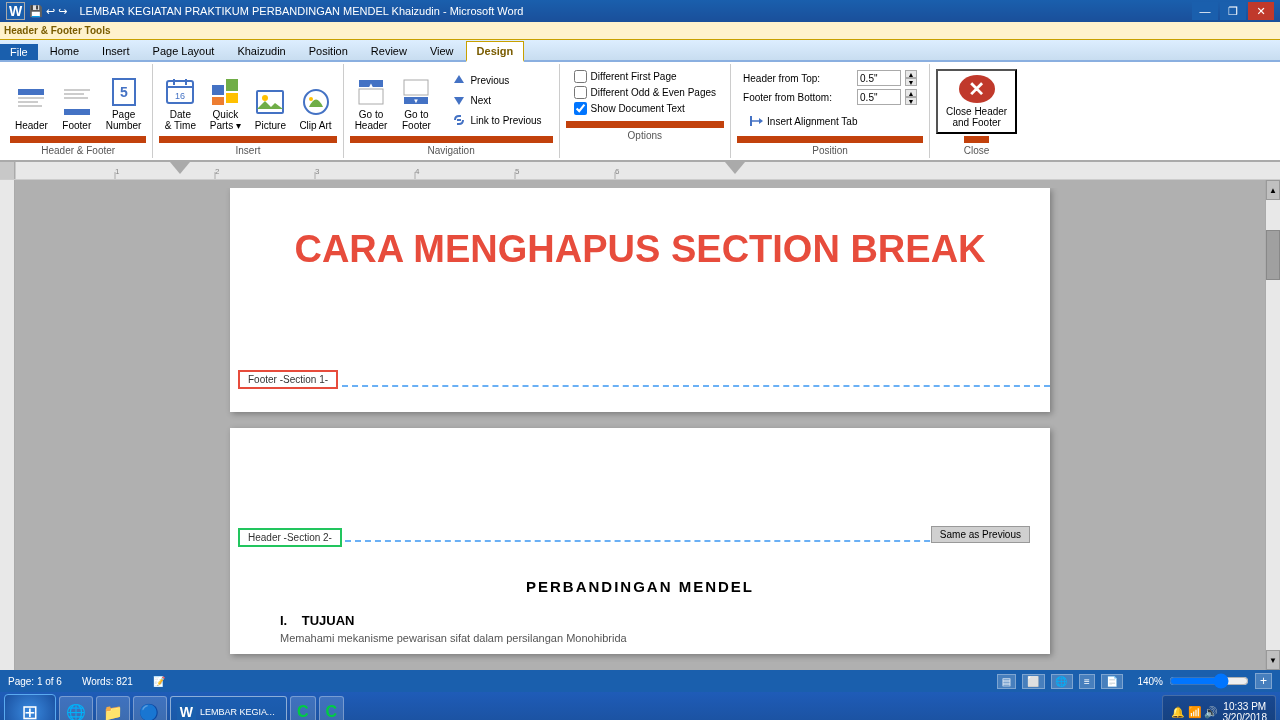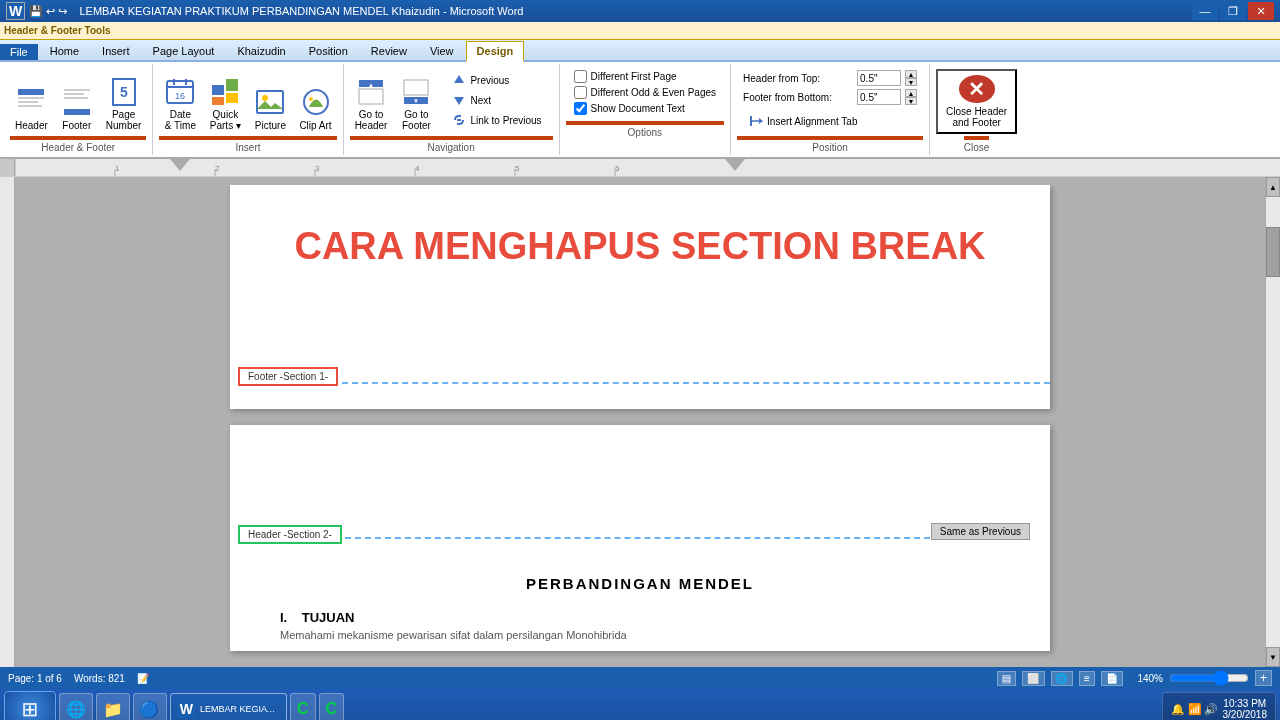--- a/index.html
+++ b/index.html
@@ -68,21 +68,21 @@
       align-items: flex-end;
       gap: 3px;
       flex: 1;
     }
     .ribbon-group-label {
       text-align: center;
       font-size: 10px;
       color: #555;
       margin-top: 2px;
       padding-top: 2px;
-      border-top: 4px solid #c2410c;
+      border-top: 7px solid #c2410c;
     }
     .ribbon-btn {
       display: flex;
       flex-direction: column;
       align-items: center;
       justify-content: flex-end;
       padding: 2px 4px;
       border: 1px solid transparent;
       background: transparent;
       cursor: pointer;
@@ -243,21 +243,21 @@
     .status-bar {
       height: 22px;
       background: #1a5fad;
       display: flex;
       align-items: center;
       justify-content: space-between;
       padding: 0 8px;
       color: white;
       font-size: 10px;
     }
-    .status-bar-left { display: flex; gap: 12px; align-items: center; }
+    .status-bar-left { display: flex; gap: 20px; align-items: center; }
     .status-bar-right { display: flex; align-items: center; gap: 6px; }
 
     
     .taskbar {
       height: 40px;
       background: linear-gradient(to bottom, #1f5cb8 0%, #1a4f9a 100%);
       display: flex;
       align-items: center;
       padding: 0 4px;
       gap: 3px;

